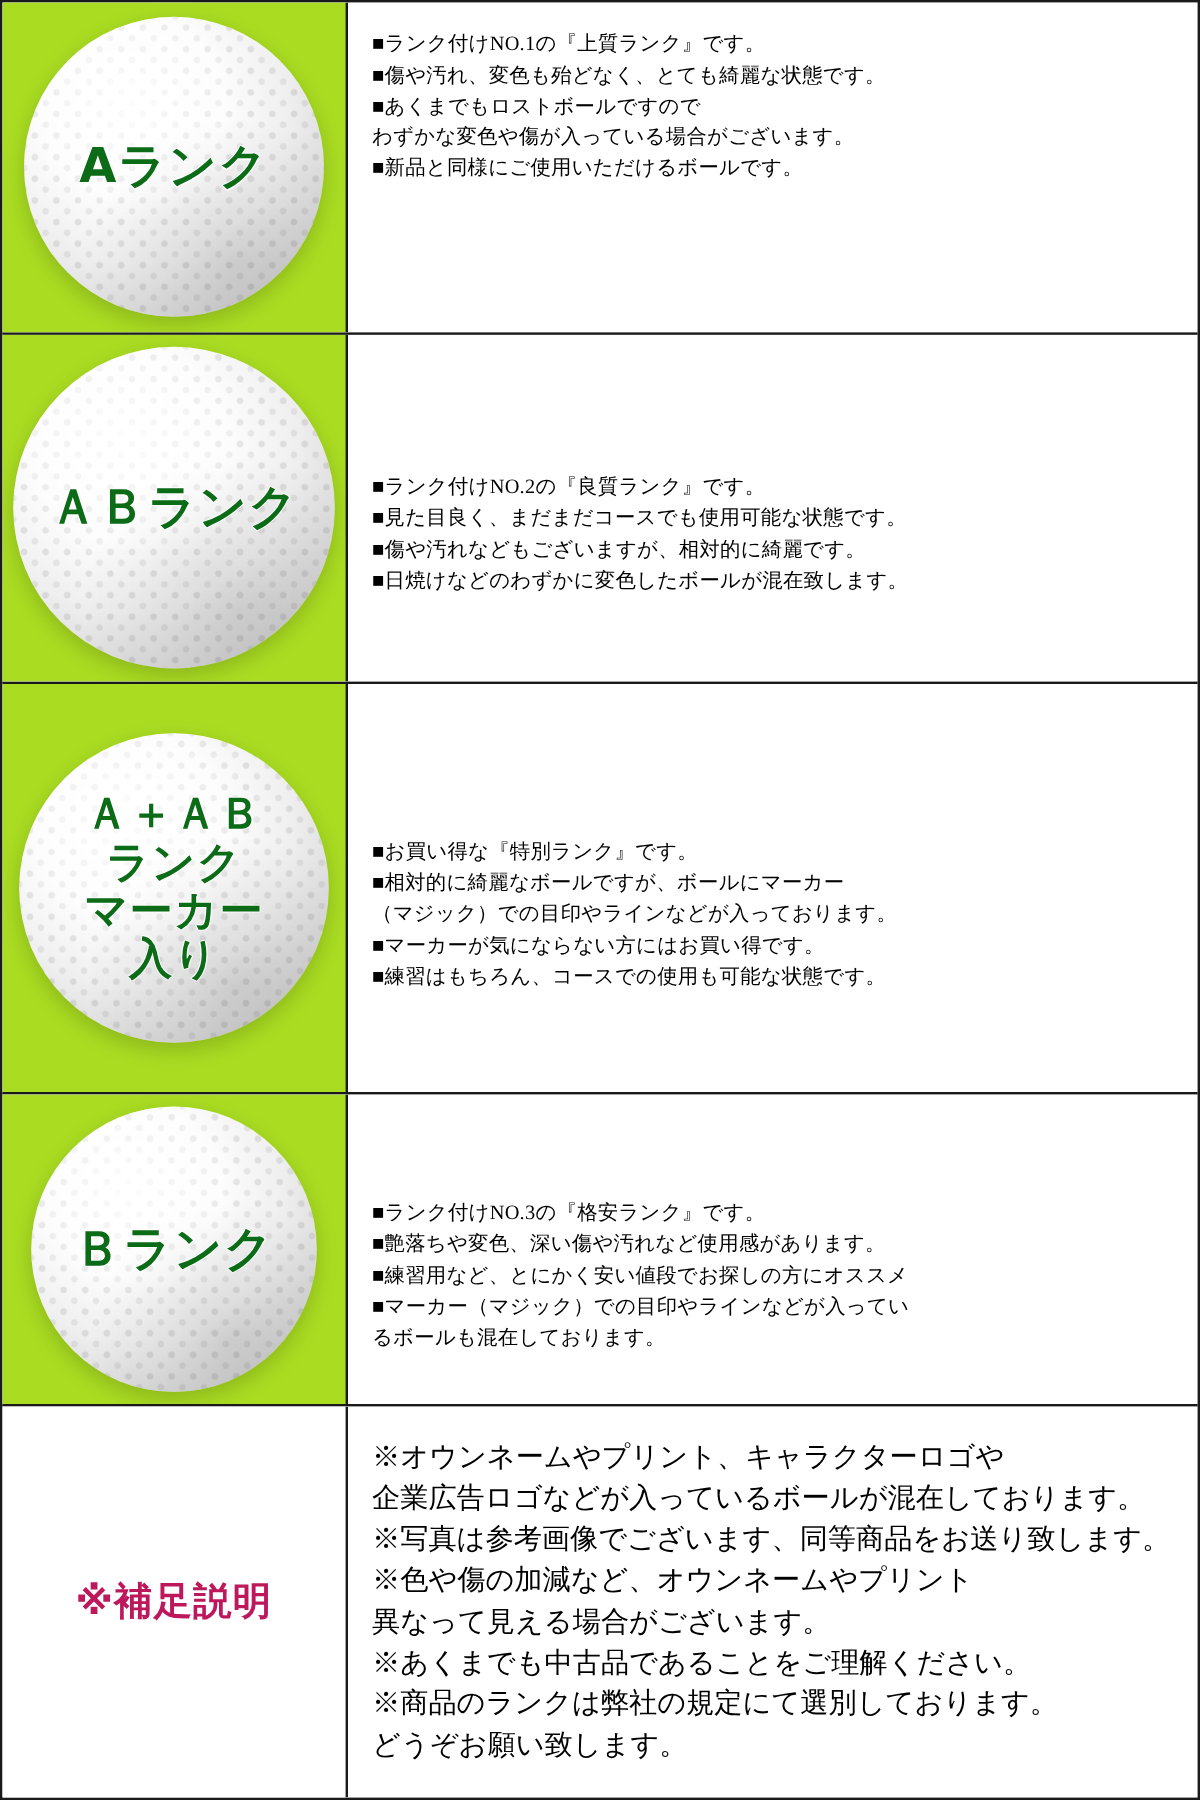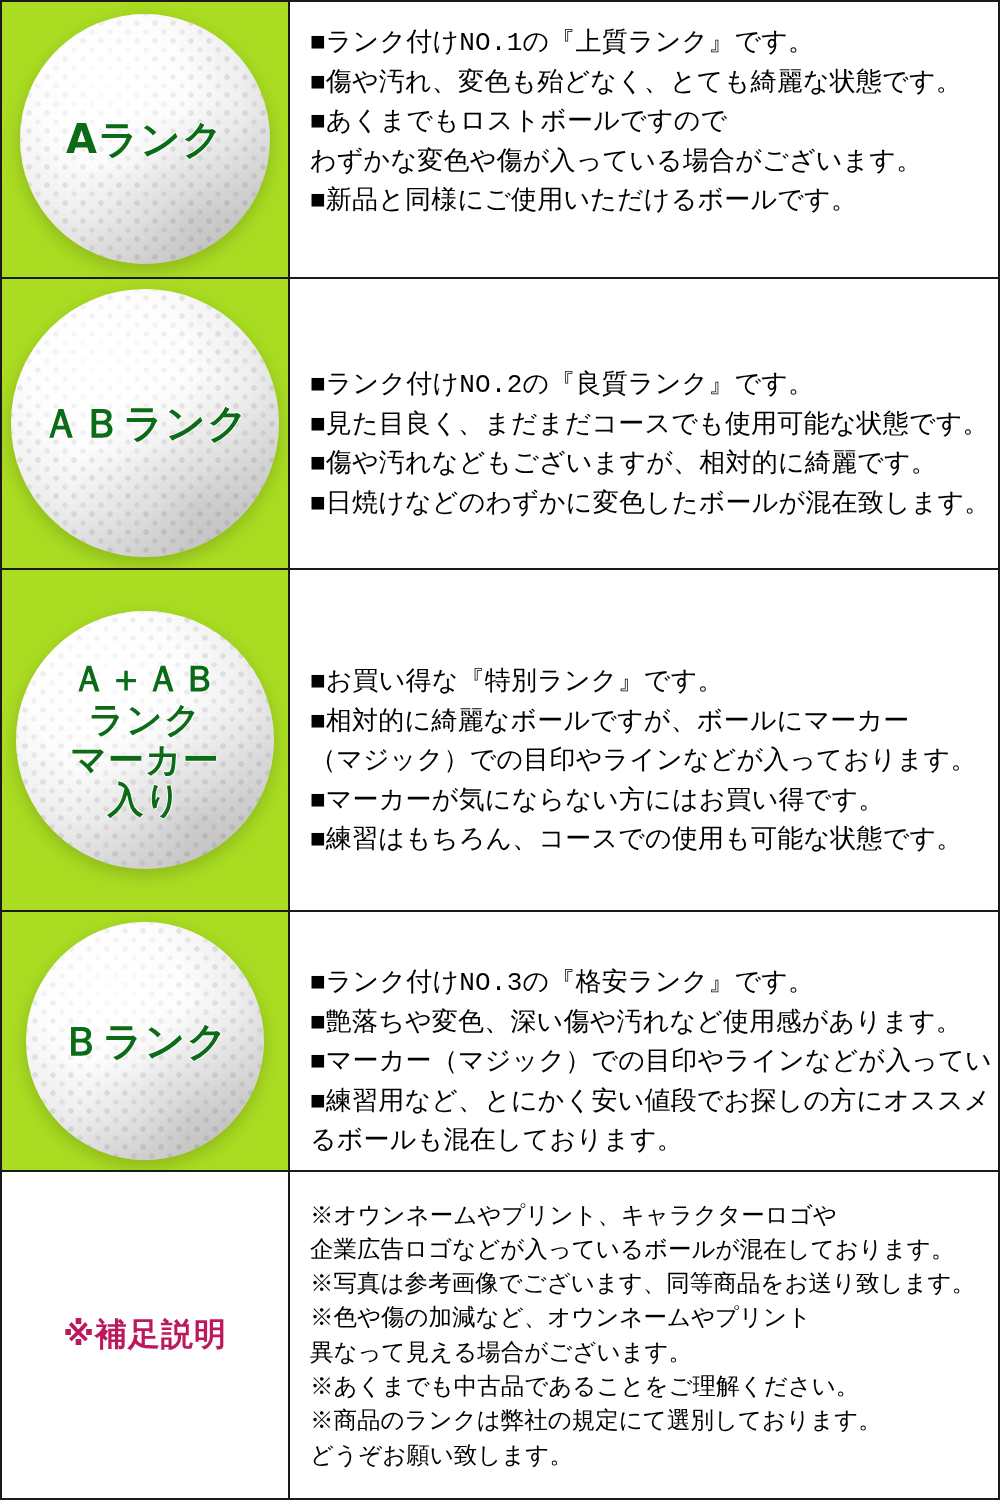--- a/index.html
+++ b/index.html
@@ -124,25 +124,24 @@
     padding: 22px 16px 18px 20px;
     display: flex;
     flex-direction: column;
     justify-content: flex-start;
   }
   .cell-right.centered {
     justify-content: center;
     margin-top: 40px;
   }
   .line {
-    font-size: 26px;
+    font-size: 17px;
     line-height: 1.52;
     letter-spacing: 0.2px;
     white-space: nowrap;
-    font-family: Liberation Mono, monospace;
   }
   .note-line {
     font-size: 23.5px;
     line-height: 1.46;
     letter-spacing: 0px;
     white-space: nowrap;
   }
   .note-block { padding-top: 26px; }
 </style>
 </head>
@@ -195,22 +194,22 @@
   </div>
 
   <div class="row row-b">
     <div class="cell-left">
       <div class="ball ball-b"></div>
       <div class="rank-label rank-b">Ｂランク</div>
     </div>
     <div class="cell-right centered">
       <div class="line">■ランク付けNO.3の『格安ランク』です。</div>
       <div class="line">■艶落ちや変色、深い傷や汚れなど使用感があります。</div>
+      <div class="line">■練習用など、とにかく安い値段でお探しの方にオススメ</div>
       <div class="line">■マーカー（マジック）での目印やラインなどが入ってい</div>
-      <div class="line">■練習用など、とにかく安い値段でお探しの方にオススメ</div>
       <div class="line">るボールも混在しております。</div>
     </div>
   </div>
 
   <div class="row row-note">
     <div class="cell-left plain">
       <div class="rank-label rank-note">※補足説明</div>
     </div>
     <div class="cell-right note-block">
       <div class="note-line">※オウンネームやプリント、キャラクターロゴや</div>

